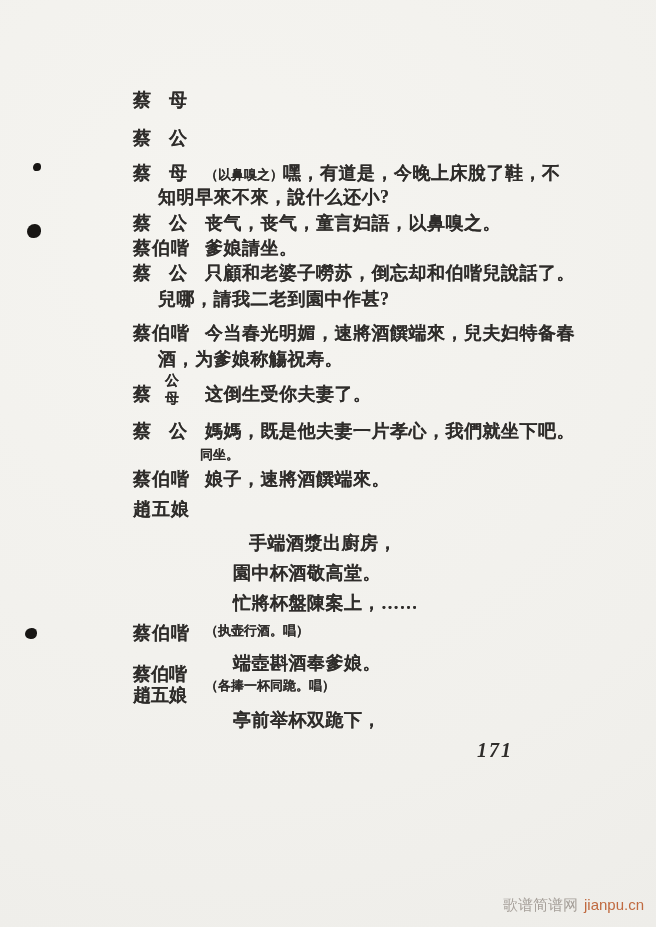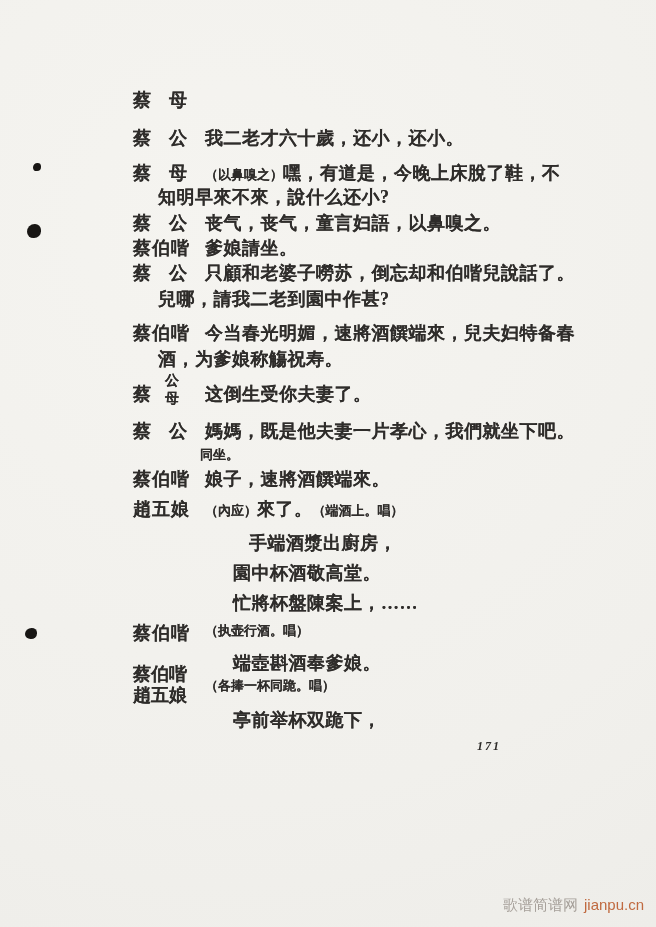--- a/index.html
+++ b/index.html
@@ -32,21 +32,21 @@
     display:flex;flex-direction:column;align-items:center;
     font-size:14px;line-height:18px;font-weight:600;
   }
   .spk-stacknames{left:133px;top:-12px;line-height:21px;font-size:18px;}
   .txt{position:absolute;white-space:nowrap;text-shadow:0 0 .6px rgba(45,42,40,.75);}
   .seg-normal{font-size:18px;font-weight:600;letter-spacing:.5px;}
   .seg-small{font-size:13px;font-weight:600;letter-spacing:0;}
   .speck{position:absolute;background:#181614;}
   .page-number{
     position:absolute;left:477px;top:739px;
-    font-size:12px;font-style:italic;font-weight:700;letter-spacing:2px;
+    font-size:20px;font-style:italic;font-weight:700;letter-spacing:2px;
   }
   .watermark{
     position:absolute;left:503px;top:896px;
     display:flex;gap:6px;align-items:baseline;
     font-family:"Liberation Sans","DejaVu Sans",sans-serif;
     font-size:15px;
   }
   .wm-name{color:#a6a09a;}
   .wm-url{color:#c06a40;}
 </style>
@@ -59,21 +59,20 @@
         <span class="spk spk-spread">
           <span>蔡</span>
           <span>母</span>
         </span>
       </div>
       <div class="row" style="top: 126px;">
         <span class="spk spk-spread">
           <span>蔡</span>
           <span>公</span>
         </span>
-        <span class="txt" style="left: 205px;"><span class="seg-normal">我二老才六十歲，还小，还小。</span></span>
       </div>
       <div class="row" style="top: 161px;">
         <span class="spk spk-spread">
           <span>蔡</span>
           <span>母</span>
         </span>
         <span class="txt" style="left: 205px;"><span class="seg-small">（以鼻嗅之）</span><span class="seg-normal">嘿，有道是，今晚上床脫了鞋，不</span></span>
       </div>
       <div class="row" style="top: 185px;">
         <span class="txt" style="left: 158px;"><span class="seg-normal">知明早來不來，說什么还小?</span></span>
@@ -122,21 +121,20 @@
       </div>
       <div class="row" style="top: 445px;">
         <span class="txt" style="left: 200px;"><span class="seg-small">同坐。</span></span>
       </div>
       <div class="row" style="top: 467px;">
         <span class="spk spk-solid">蔡伯喈</span>
         <span class="txt" style="left: 205px;"><span class="seg-normal">娘子，速將酒饌端來。</span></span>
       </div>
       <div class="row" style="top: 497px;">
         <span class="spk spk-solid">趙五娘</span>
-        <span class="txt" style="left: 205px;"><span class="seg-small">（內应）</span><span class="seg-normal">來了。</span><span class="seg-small">（端酒上。唱）</span></span>
       </div>
       <div class="row" style="top: 531px;">
         <span class="txt" style="left: 249px; font-family: Liberation Serif, serif;"><span class="seg-normal">手端酒漿出廚房，</span></span>
       </div>
       <div class="row" style="top: 561px;">
         <span class="txt" style="left: 233px;"><span class="seg-normal">園中杯酒敬高堂。</span></span>
       </div>
       <div class="row" style="top: 591px;">
         <span class="txt" style="left: 233px;"><span class="seg-normal">忙將杯盤陳案上，……</span></span>
       </div>

